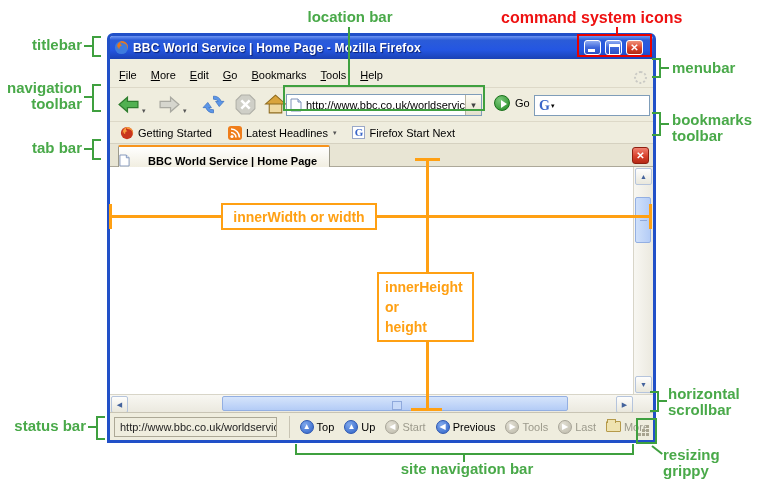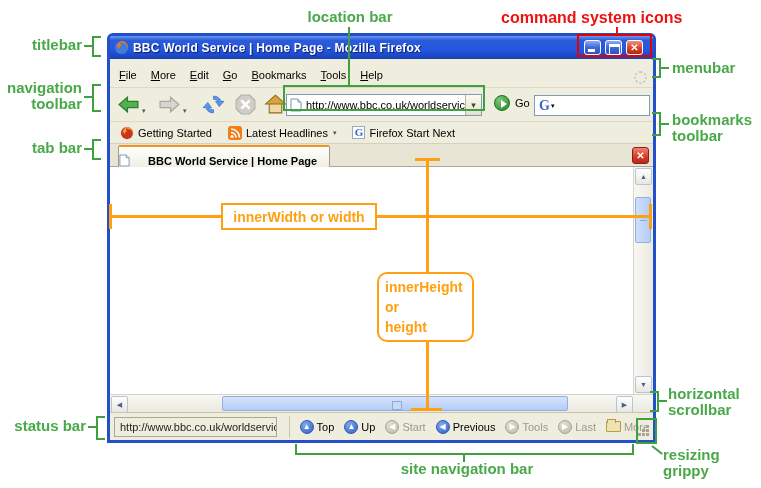--- a/index.html
+++ b/index.html
@@ -131,21 +131,21 @@
   .gbracket-r { position:absolute; border-right:2px solid #3FA03F; border-top:2px solid #3FA03F;
                 border-bottom:2px solid #3FA03F; width:9px; z-index:7; }
   .gbox-anno { position:absolute; border:2px solid #3FA03F; z-index:7; }
   .rlabel { position:absolute; color:#EE1111; font-size:16px; font-weight:bold; z-index:8; }
   .rline { position:absolute; background:#EE1111; z-index:8; }
   .rbox { position:absolute; border:2px solid #E80000; z-index:8; }
   .oline { position:absolute; background:#FFA013; z-index:5; }
   .obox { position:absolute; background:#fff; border:2px solid #FFA013; color:#FFA013;
           font-size:14px; font-weight:bold; z-index:6; }
   .obox.iw { display:flex; align-items:center; justify-content:center; }
-  .obox.ih { padding:3px 6px; line-height:20px;border-radius:10px; }
+  .obox.ih { padding:3px 6px; line-height:20px; }
   .t-right { text-align:right; } .t-center { text-align:center; }
   .diag { transform:rotate(38deg); transform-origin:left center; }
 </style>
 </head>
 <body>
 
 <div class="stage">
 
   <div class="window">
 

